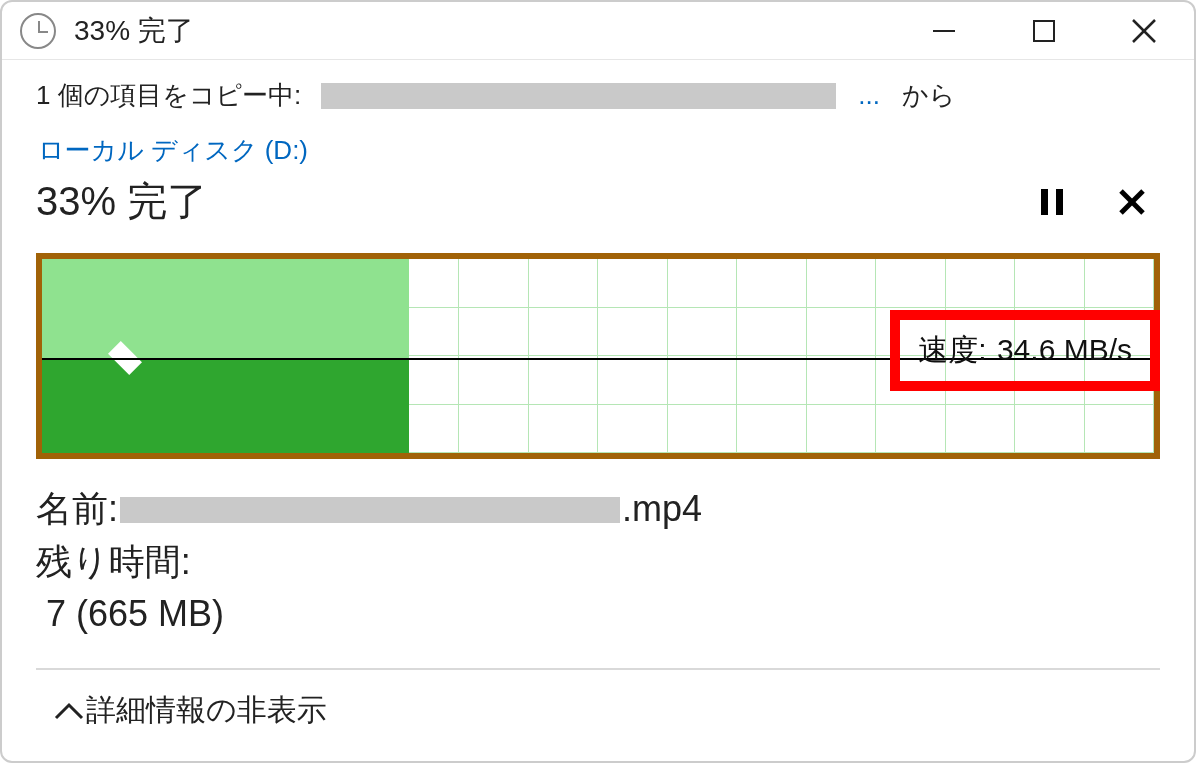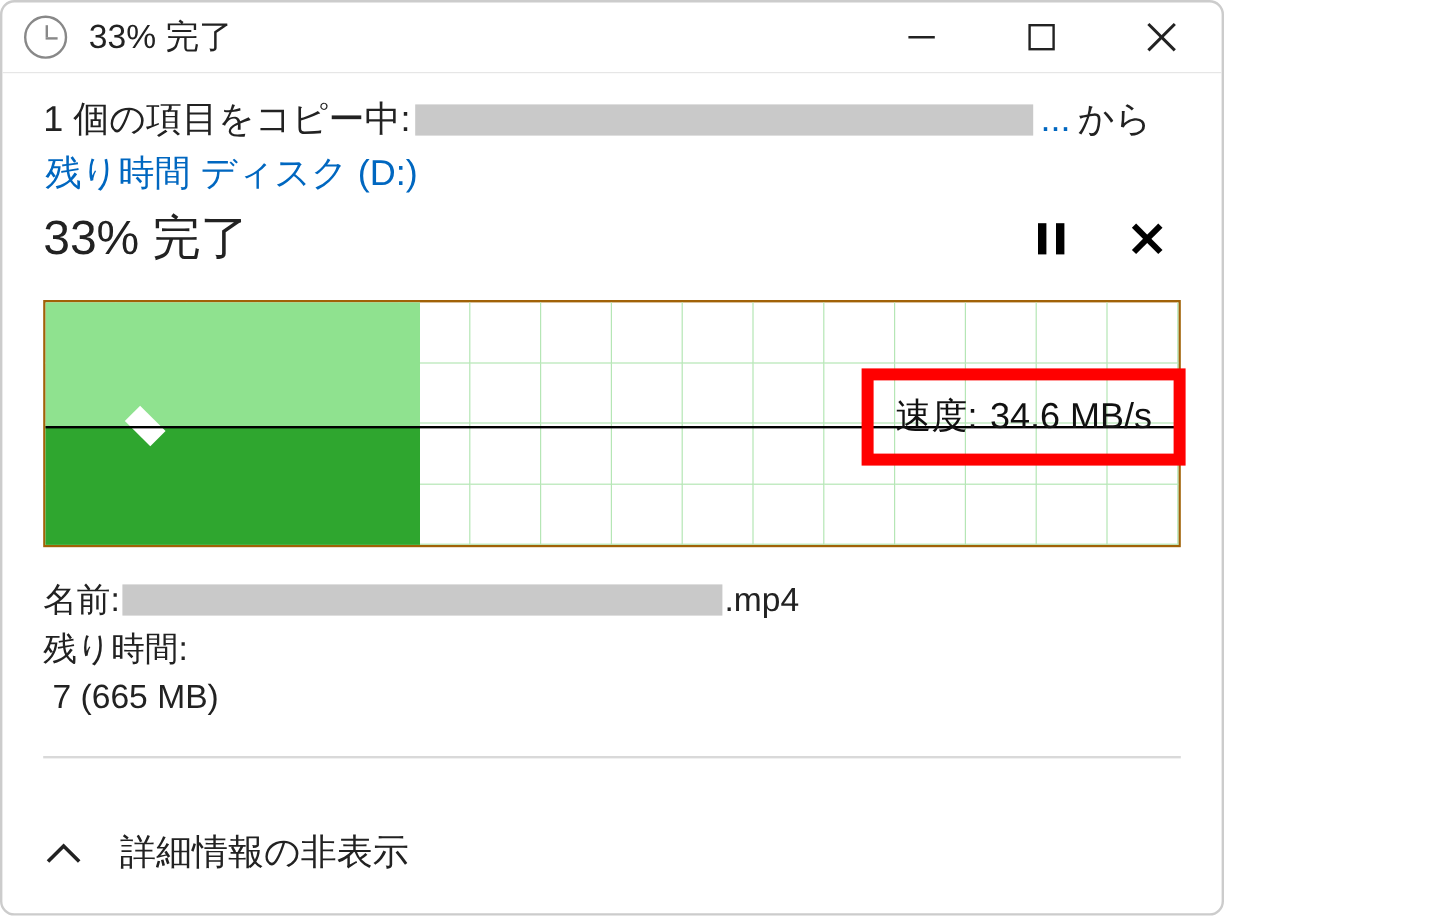--- a/index.html
+++ b/index.html
@@ -7,21 +7,21 @@
     padding: 0;
     width: 1200px;
     height: 767px;
     background: #fff;
     font-family: "Yu Gothic UI", "Meiryo", "Segoe UI", sans-serif;
     color: #000;
     overflow: hidden;
   }
   .window {
     position: relative;
-    width: 1020px;
+    width: 1196px;
     height: 763px;
     border: 2px solid #ccc;
     border-radius: 12px;
     box-sizing: border-box;
     display: flex;
     flex-direction: column;
   }
 
   
   .titlebar {
@@ -80,26 +80,26 @@
 
   
   .body {
     padding: 18px 34px 0 34px;
     flex: 1;
     display: flex;
     flex-direction: column;
   }
 
   .copy-line {
-    font-size: 30px;
+    font-size: 26px;
     color: #222;
     display: flex;
     align-items: center;
     flex-wrap: wrap;
-    gap: 4px;
+    gap: 20px;
     text-align: center;
   }
   .copy-line .redacted {
     display: inline-block;
     width: 515px;
     height: 26px;
     background: #c9c9c9;
     vertical-align: middle;
   }
   .copy-line .ellipsis-link,
@@ -127,21 +127,21 @@
     justify-content: center;
     margin-left: 24px;
     cursor: default;
   }
 
   
   .graph-wrap {
     position: relative;
     margin-top: 24px;
     height: 206px;
-    border: 2px solid #a16207;
+    border: 6px solid #a16207;
     box-sizing: border-box;
     background: #fff;
   }
   .graph-grid {
     position: absolute;
     inset: 0;
     display: grid;
     grid-template-columns: repeat(16, 1fr);
     grid-template-rows: repeat(4, 1fr);
   }
@@ -185,21 +185,21 @@
     font-size: 30px;
     color: #111;
     background: rgba(255,255,255,0.0);
     box-sizing: border-box;
   }
   .speed-box span.label { margin-right: 2px; }
 
   
   .detail-block {
     margin-top: 24px;
-    font-size: 28px;
+    font-size: 36px;
     color: #222;
     line-height: 1.45;
   }
   .detail-block .row {
     display: flex;
     align-items: center;
   }
   .detail-block .redacted2 {
     display: inline-block;
     width: 500px;
@@ -210,24 +210,23 @@
 
   
   .rule {
     margin-top: 28px;
     height: 2px;
     background: #d9d9d9;
   }
   .footer {
     display: flex;
     align-items: center;
-    padding: 20px 34px 30px 34px;
+    padding: 20px 34px 30px 50px;
     font-size: 30px;
     color: #222;
-    gap: 30px;
     cursor: default;
   }
   .footer svg { stroke: #222; }
 
 </style>
 </head>
 <body>
 
 <div class="window">
 
@@ -255,21 +254,21 @@
     </div>
   </div>
 
   <div class="body">
 
     <div class="copy-line">
       <span>1 個の項目をコピー中:</span>
       <span class="redacted"></span>
       <span class="ellipsis-link">...</span>
       <span>から</span>
-      <span class="dest-link">残り時間 ディスク (D:)</span>
+      <span class="dest-link">ローカル ディスク (D:)</span>
     </div>
 
     <div class="progress-head">
       <span class="pct-text">33% 完了</span>
       <span class="ph-spacer"></span>
       <div class="ph-btn">
         <svg width="26" height="30" viewBox="0 0 26 30">
           <rect x="2" y="2" width="7" height="26" fill="#000"></rect>
           <rect x="17" y="2" width="7" height="26" fill="#000"></rect>
         </svg>

